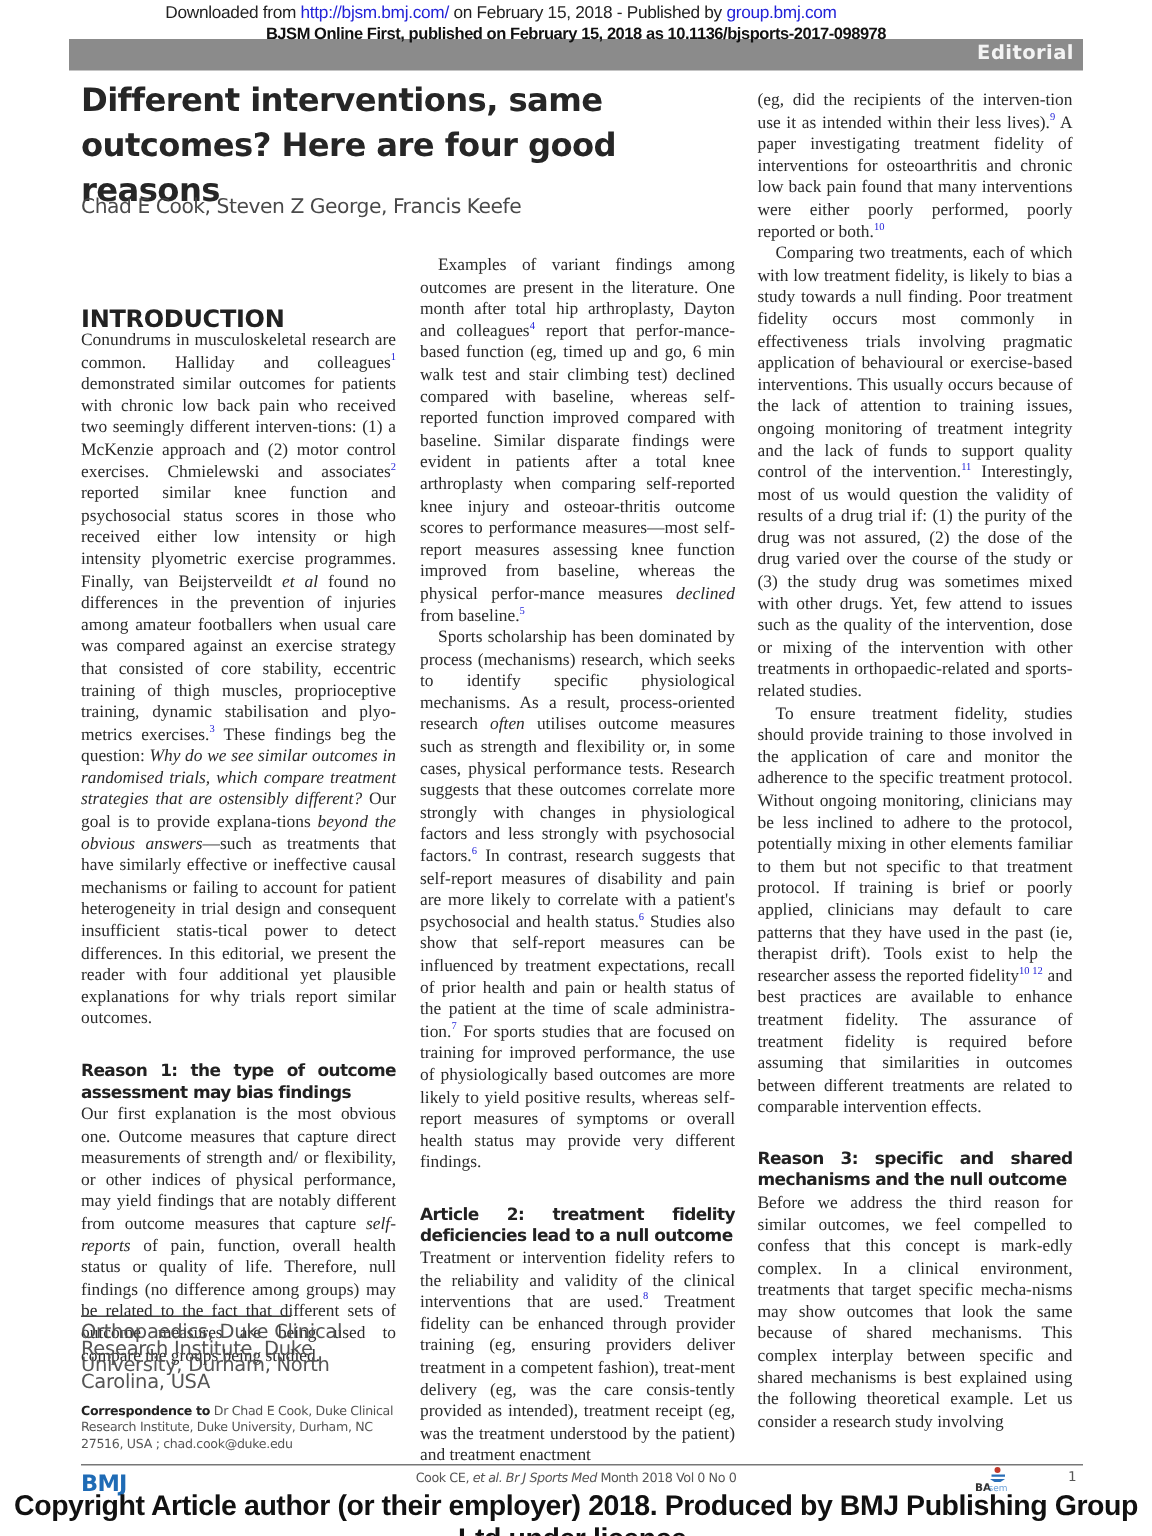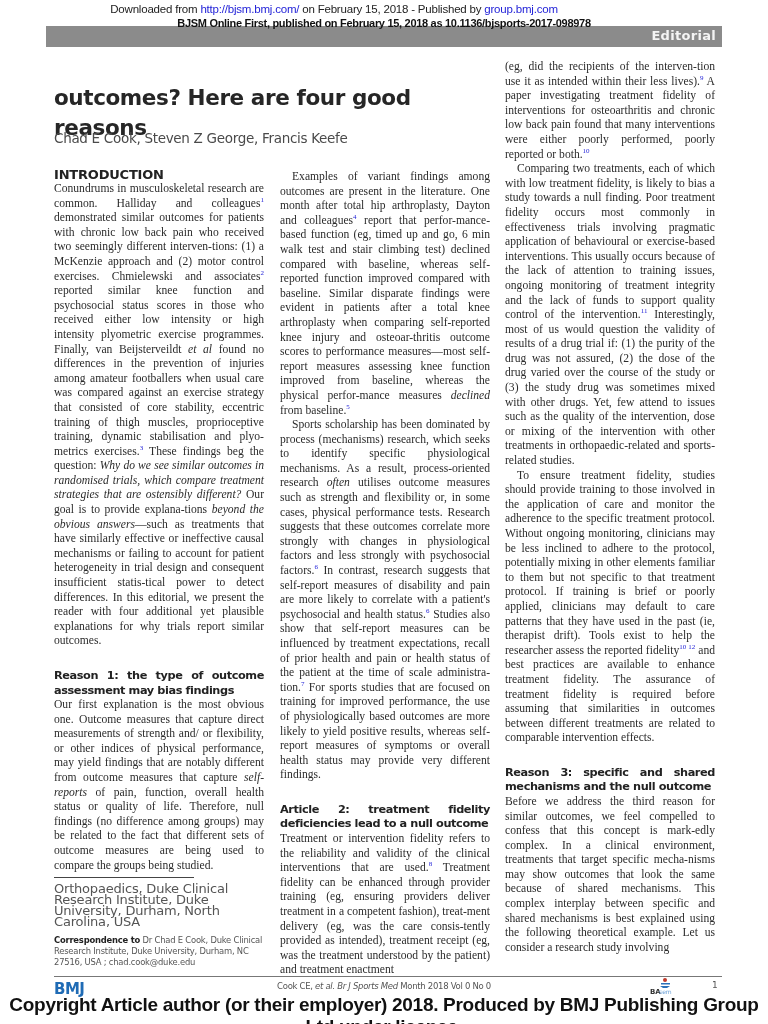--- a/index.html
+++ b/index.html
@@ -39,22 +39,22 @@
     }
 
     .col { position: absolute; width: 210px; font-size: 11.6px; line-height: 14.6px; text-align: justify; }
     .col1 { left: 54px; top: 168px; }
     .col2 { left: 280px; top: 170px; }
     .col3 { left: 505px; top: 60px; }
 
     .col p { margin: 0; hyphens: manual; }
     .col p.indent { text-indent: 12px; }
     .h-intro {
-      font-family: "DejaVu Sans", sans-serif; font-weight: bold; font-size: 13px;
-      color: #222; line-height: 14px; letter-spacing: -0.2px;
+      font-family: "DejaVu Sans", sans-serif; font-weight: bold; font-size: 16px;
+      color: #222; line-height: 14px; letter-spacing: -0.2px; margin-top: 38px;
     }
     .h-reason {
       font-family: "DejaVu Sans", sans-serif; font-weight: bold; font-size: 11.3px;
       color: #222; line-height: 14.5px; letter-spacing: -0.4px; margin-top: 20px;
     }
     sup.ref { color: #2323d8; font-size: 7px; vertical-align: super; line-height: 0; }
 
     .affil-rule {
       position: absolute; top: 877px; left: 54px; width: 140px; height: 1px; background: #444;
     }
@@ -100,21 +100,21 @@
 <body>
 
 <div class="download-line">
   <span>Downloaded from </span><a>http://bjsm.bmj.com/</a><span> on February 15, 2018 - Published by </span><a>group.bmj.com</a>
 </div>
 <div class="header-bar"></div>
 <div class="online-first">BJSM Online First, published on February 15, 2018 as 10.1136/bjsports-2017-098978</div>
 <div class="section-label">Editorial</div>
 
 <h1 class="title">
-  <br>
+  <span>Different interventions, same</span><br>
   <span>outcomes? Here are four good reasons</span>
 </h1>
 <div class="authors">Chad E Cook, Steven Z George, Francis Keefe</div>
 
 <div class="col col1">
   <div class="h-intro">INTRODUCTION</div>
   <p><span>Conundrums in musculoskeletal research are common. Halliday and colleagues</span><sup class="ref">1</sup><span> demonstrated similar outcomes for patients with chronic low back pain who received two seemingly different interven-tions: (1) a McKenzie approach and (2) motor control exercises. Chmielewski and associates</span><sup class="ref">2</sup><span> reported similar knee function and psychosocial status scores in those who received either low intensity or high intensity plyometric exercise programmes. Finally, van Beijsterveildt </span><i>et al</i><span> found no differences in the prevention of injuries among amateur footballers when usual care was compared against an exercise strategy that consisted of core stability, eccentric training of thigh muscles, proprioceptive training, dynamic stabilisation and plyo-metrics exercises.</span><sup class="ref">3</sup><span> These findings beg the question: </span><i>Why do we see similar outcomes in randomised trials, which compare treatment strategies that are ostensibly different?</i><span> Our goal is to provide explana-tions </span><i>beyond the obvious answers</i><span>—such as treatments that have similarly effective or ineffective causal mechanisms or failing to account for patient heterogeneity in trial design and consequent insufficient statis-tical power to detect differences. In this editorial, we present the reader with four additional yet plausible explanations for why trials report similar outcomes.</span></p>
   <div class="h-reason">Reason 1: the type of outcome assessment may bias findings</div>
   <p><span>Our first explanation is the most obvious one. Outcome measures that capture direct measurements of strength and/ or flexibility, or other indices of physical performance, may yield findings that are notably different from outcome measures that capture </span><i>self-reports</i><span> of pain, function, overall health status or quality of life. Therefore, null findings (no difference among groups) may be related to the fact that different sets of outcome measures are being used to compare the groups being studied.</span></p>
 </div>

